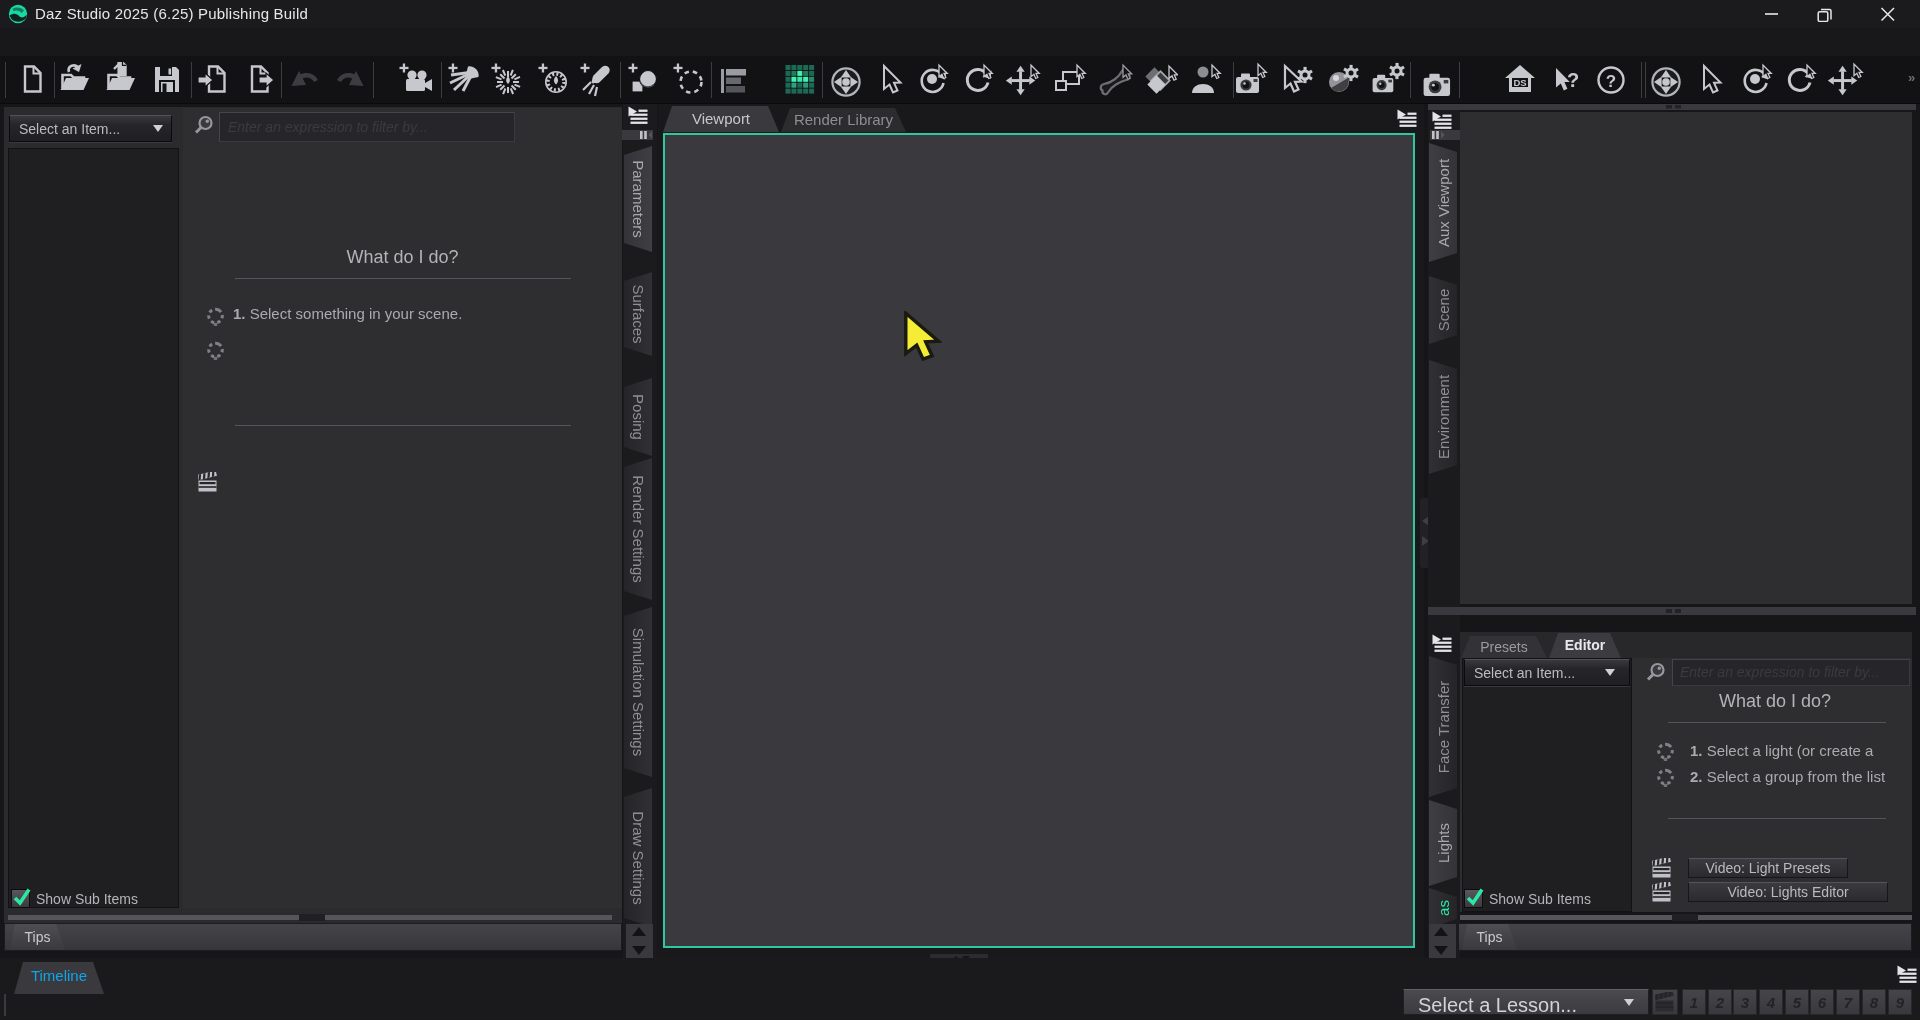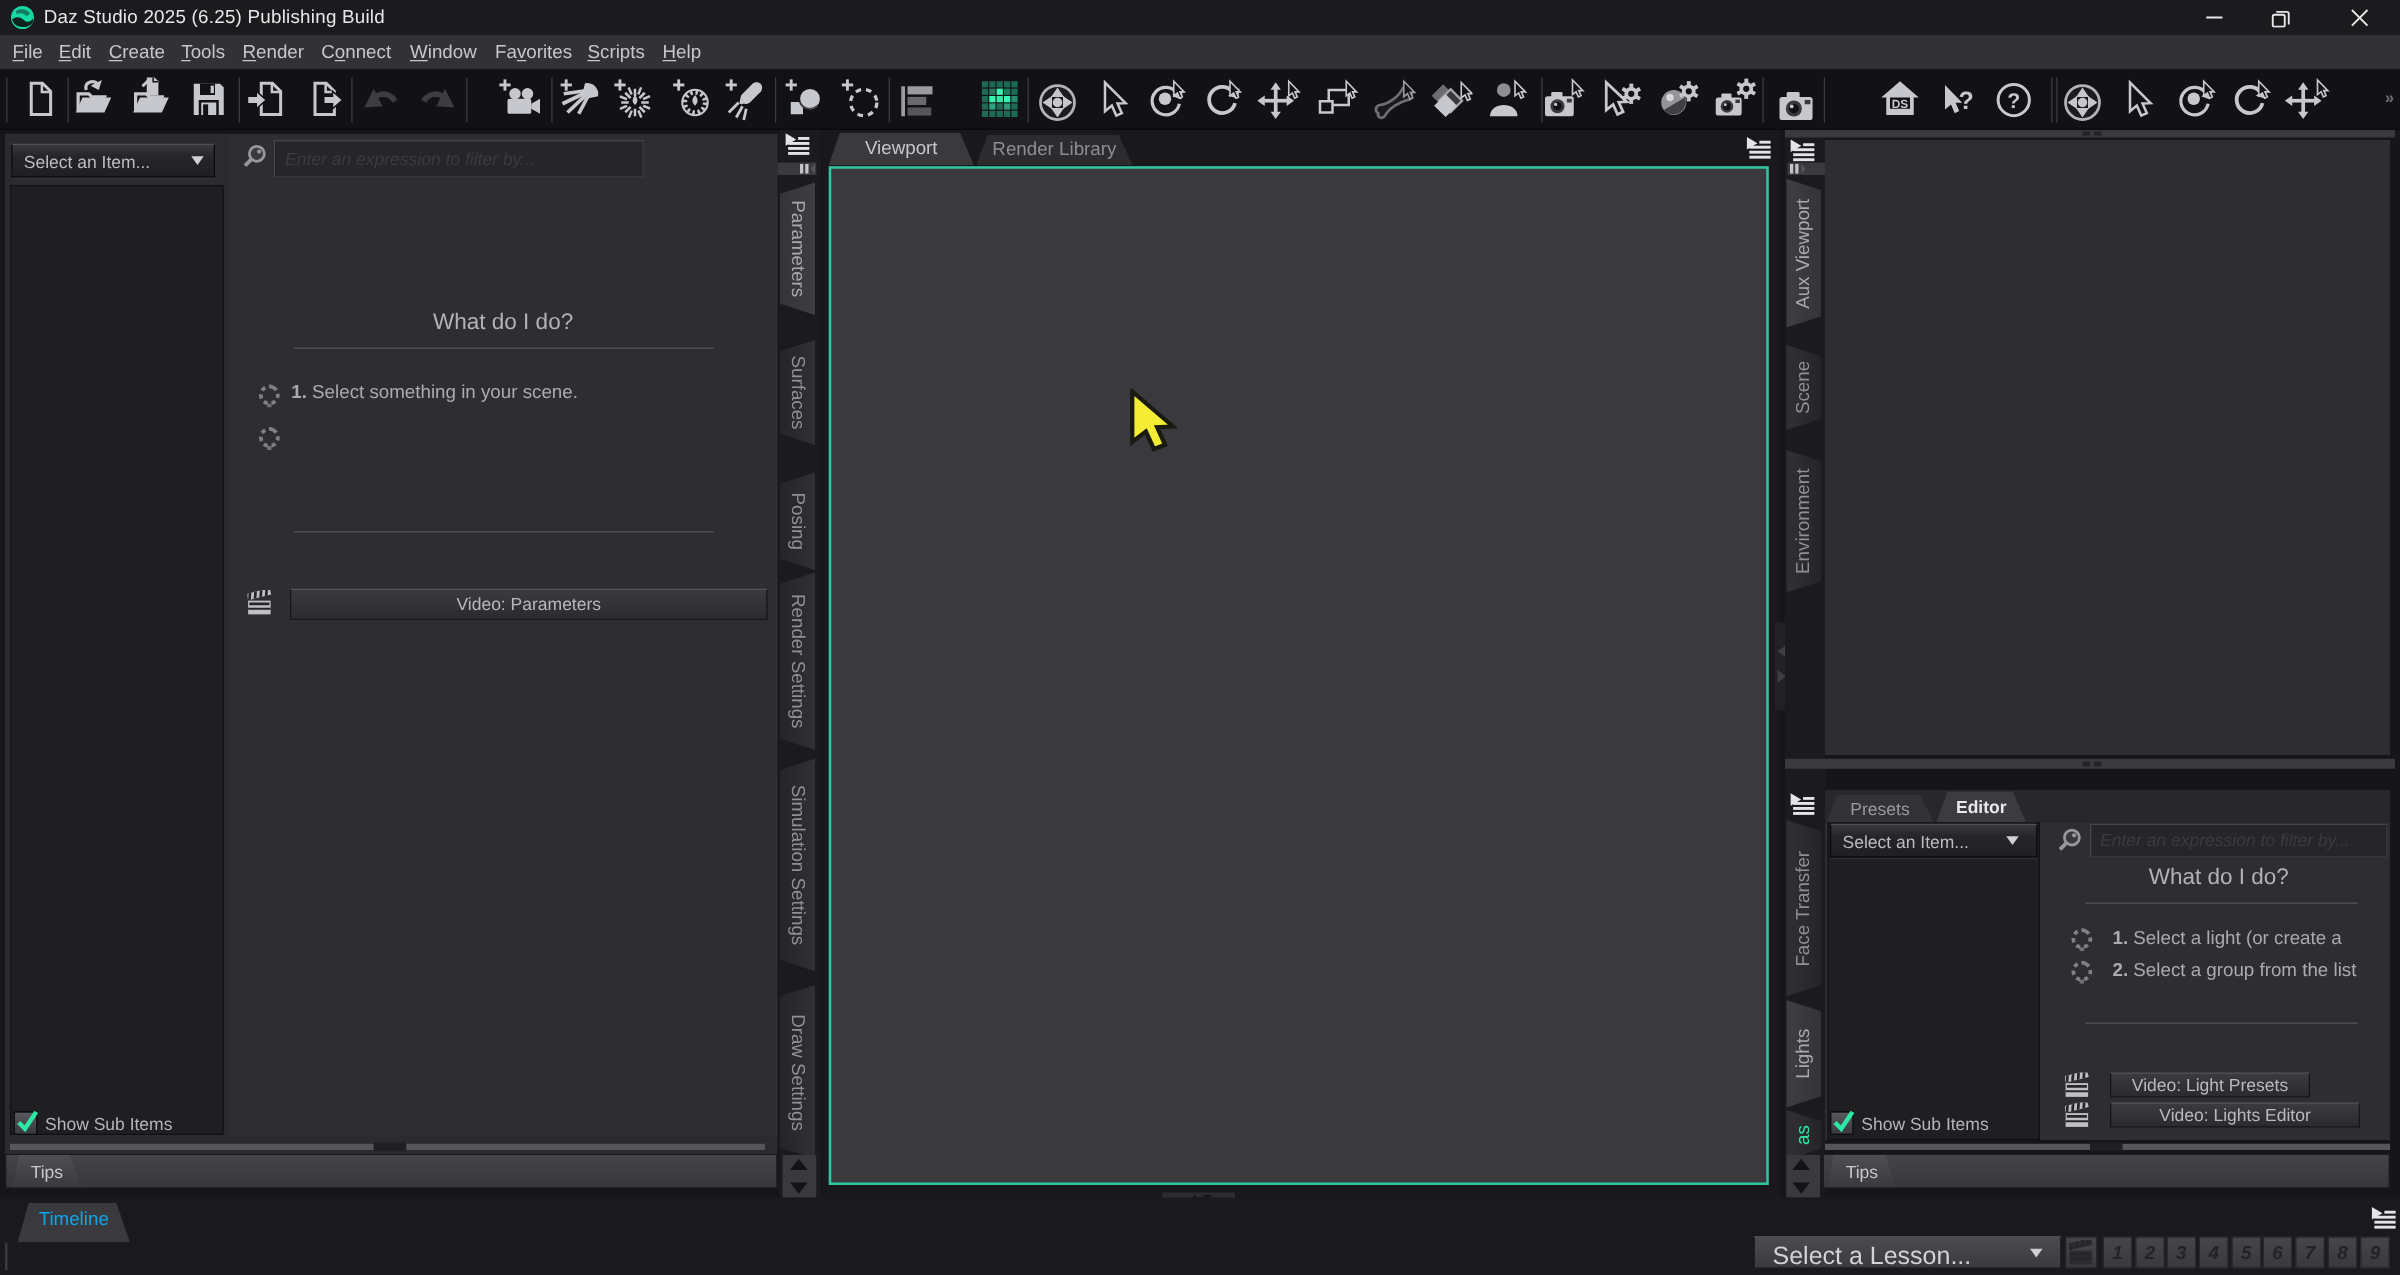--- a/index.html
+++ b/index.html
@@ -34,32 +34,20 @@
         <path d="M4.5 5 C8 2.5 13.5 3.2 16 6.5 L13.5 9 C11 6.2 8 6 5.5 7.2 Z" fill="#0e201c" opacity=".5"></path>
       </svg>
 <div class="abs" style="left:35px;top:5px;font-size:15px;color:#e6e7e9;letter-spacing:.2px">Daz Studio 2025 (6.25) Publishing Build</div>
 <svg class="abs" style="left:1764px;top:6px" width="140" height="16" viewBox="0 0 140 16">
         <rect x="1" y="7.2" width="13" height="1.6" fill="#e8e8ea"></rect>
         <path d="M57 3.5 h8.5 a1.5 1.5 0 0 1 1.5 1.5 v8.5" fill="none" stroke="#e8e8ea" stroke-width="1.5"></path>
         <rect x="54.2" y="5.8" width="9.6" height="9.6" rx="1.5" fill="#1b1b1d" stroke="#e8e8ea" stroke-width="1.5"></rect>
         <path d="M117.5 2 L130 14.5 M130 2 L117.5 14.5" stroke="#e8e8ea" stroke-width="1.5"></path>
       </svg>
 </div>
-<div class="abs" style="left:0;top:28px;width:1920px;height:28px;background:#323236;border-bottom:1px solid #1a1a1c">
-<div class="mi abs" style="left:10px"><u>F</u>ile</div>
-<div class="mi abs" style="left:47px"><u>E</u>dit</div>
-<div class="mi abs" style="left:87px"><u>C</u>reate</div>
-<div class="mi abs" style="left:145px"><u>T</u>ools</div>
-<div class="mi abs" style="left:194px"><u>R</u>ender</div>
-<div class="mi abs" style="left:257px">C<u>o</u>nnect</div>
-<div class="mi abs" style="left:328px"><u>W</u>indow</div>
-<div class="mi abs" style="left:396px">Fa<u>v</u>orites</div>
-<div class="mi abs" style="left:470px"><u>S</u>cripts</div>
-<div class="mi abs" style="left:530px"><u>H</u>elp</div>
-</div>
 <div class="abs" style="left:0;top:56px;width:1920px;height:48px;background:#121214;border-bottom:1px solid #0a0a0c">
 <div class="tsep abs" style="left:5px;top:6px"></div>
 <div class="tsep abs" style="left:54px;top:6px"></div>
 <div class="tsep abs" style="left:191px;top:6px"></div>
 <div class="tsep abs" style="left:281px;top:6px"></div>
 <div class="tsep abs" style="left:373px;top:6px"></div>
 <div class="tsep abs" style="left:441px;top:6px"></div>
 <div class="tsep abs" style="left:620px;top:6px"></div>
 <div class="tsep abs" style="left:711px;top:6px"></div>
 <div class="tsep abs" style="left:822px;top:6px"></div>
@@ -442,21 +430,20 @@
           <rect x="0.5" y="14.2" width="18" height="1.6" fill="#26262a"></rect>
           <g transform="rotate(-14 2 8)">
             <rect x="0.5" y="2.5" width="19" height="5.4" fill="#c0c1c7"></rect>
             <rect x="3.0" y="2.5" width="2.3" height="5.4" fill="#26262a" transform="skewX(-18)"></rect>
             <rect x="7.6" y="2.5" width="2.3" height="5.4" fill="#26262a" transform="skewX(-18)"></rect>
             <rect x="12.2" y="2.5" width="2.3" height="5.4" fill="#26262a" transform="skewX(-18)"></rect>
             <rect x="16.8" y="2.5" width="2.3" height="5.4" fill="#26262a" transform="skewX(-18)"></rect>
           </g>
         </g>
       </svg>
-<div class="vbtn abs" style="left:232px;top:367px;width:382px;height:25px;line-height:23px">Video: Parameters</div>
 <div class="chk abs" style="left:11px;top:785px"></div>
       <svg class="abs" style="left:12px;top:782px" width="20" height="22" viewBox="0 0 20 22">
         <path d="M3 12 L8 17 L17 3.5" fill="none" stroke="#2be8a2" stroke-width="3.6"></path>
       </svg>
 <div class="abs" style="left:36px;top:787px;font-size:14px;color:#b4b5b8">Show Sub Items</div>
 <div class="abs" style="left:8px;top:811px;width:604px;height:5px;background:#55555a"></div>
 <div class="abs" style="left:299px;top:810px;width:26px;height:7px;background:#202023"></div>
 <div class="abs" style="left:4px;top:819px;width:618px;height:28px;background:linear-gradient(#454549,#37373b);border:1px solid #1c1c1e"></div>
 <div class="tiptab" style="left:10px;top:820px;width:55px;height:26px;line-height:26px">Tips</div>
 <div class="abs" style="left:623px;top:0px;width:34px;height:854px;background:#1b1b1e"></div>

